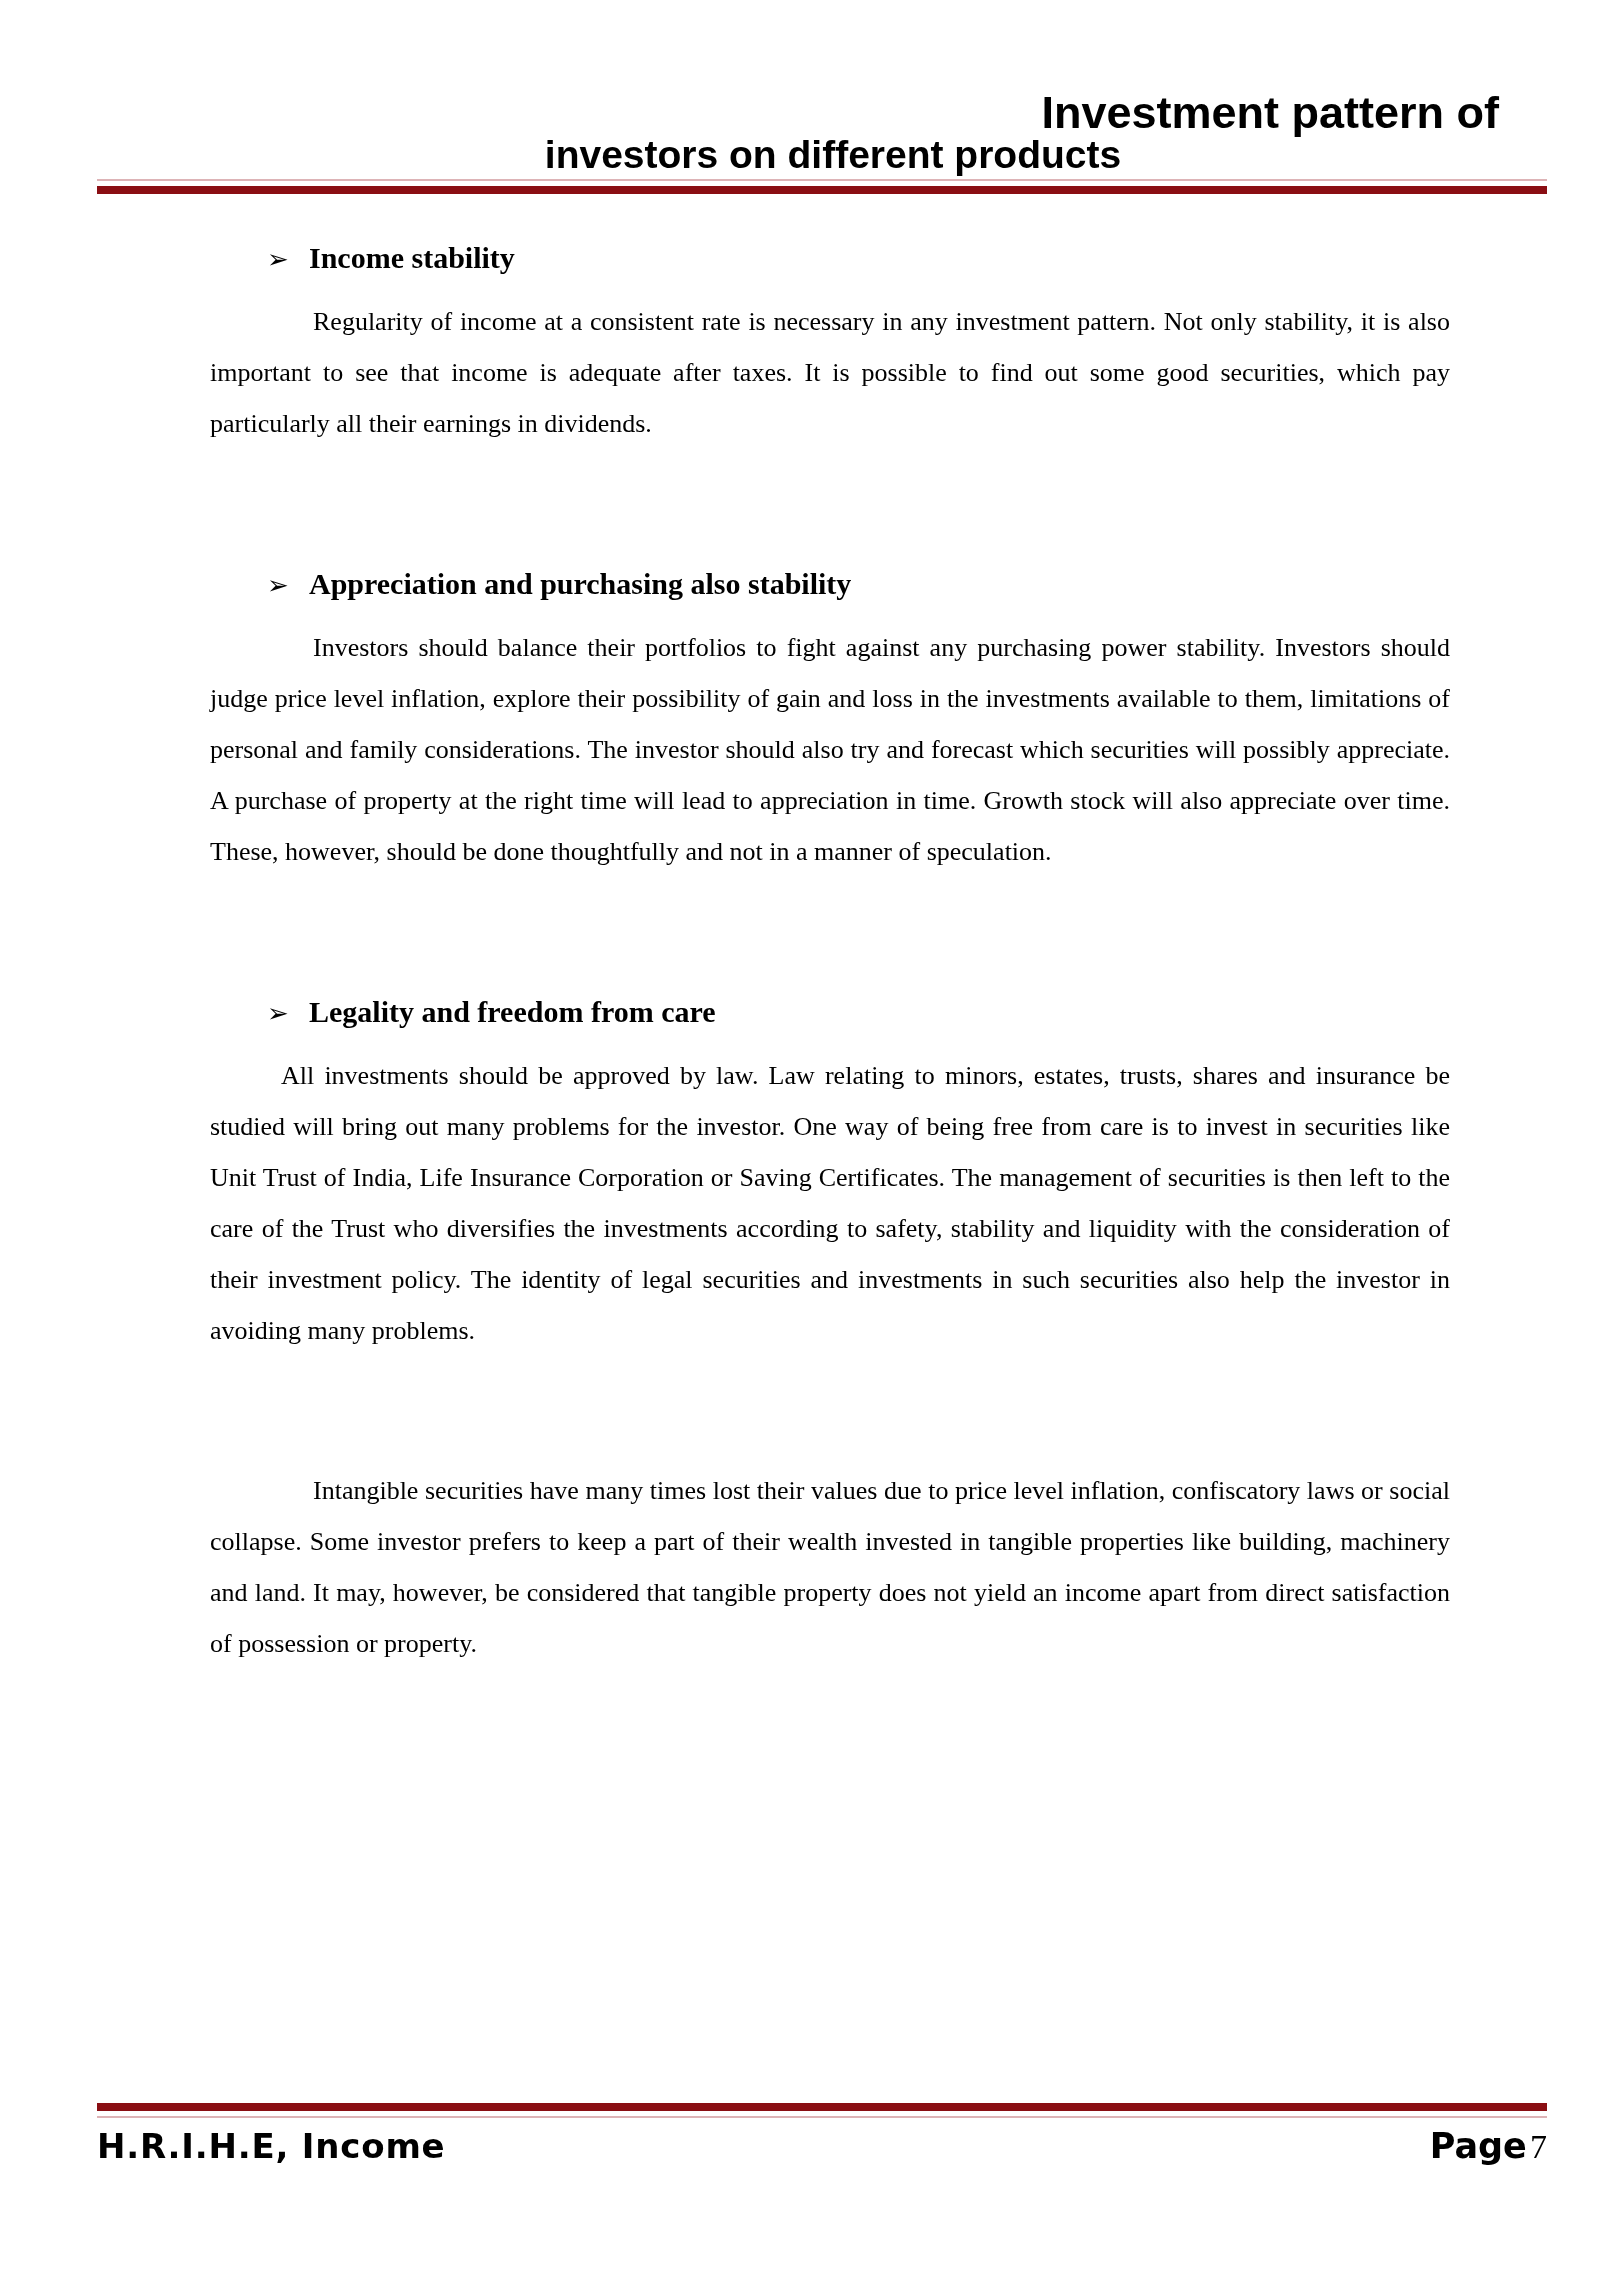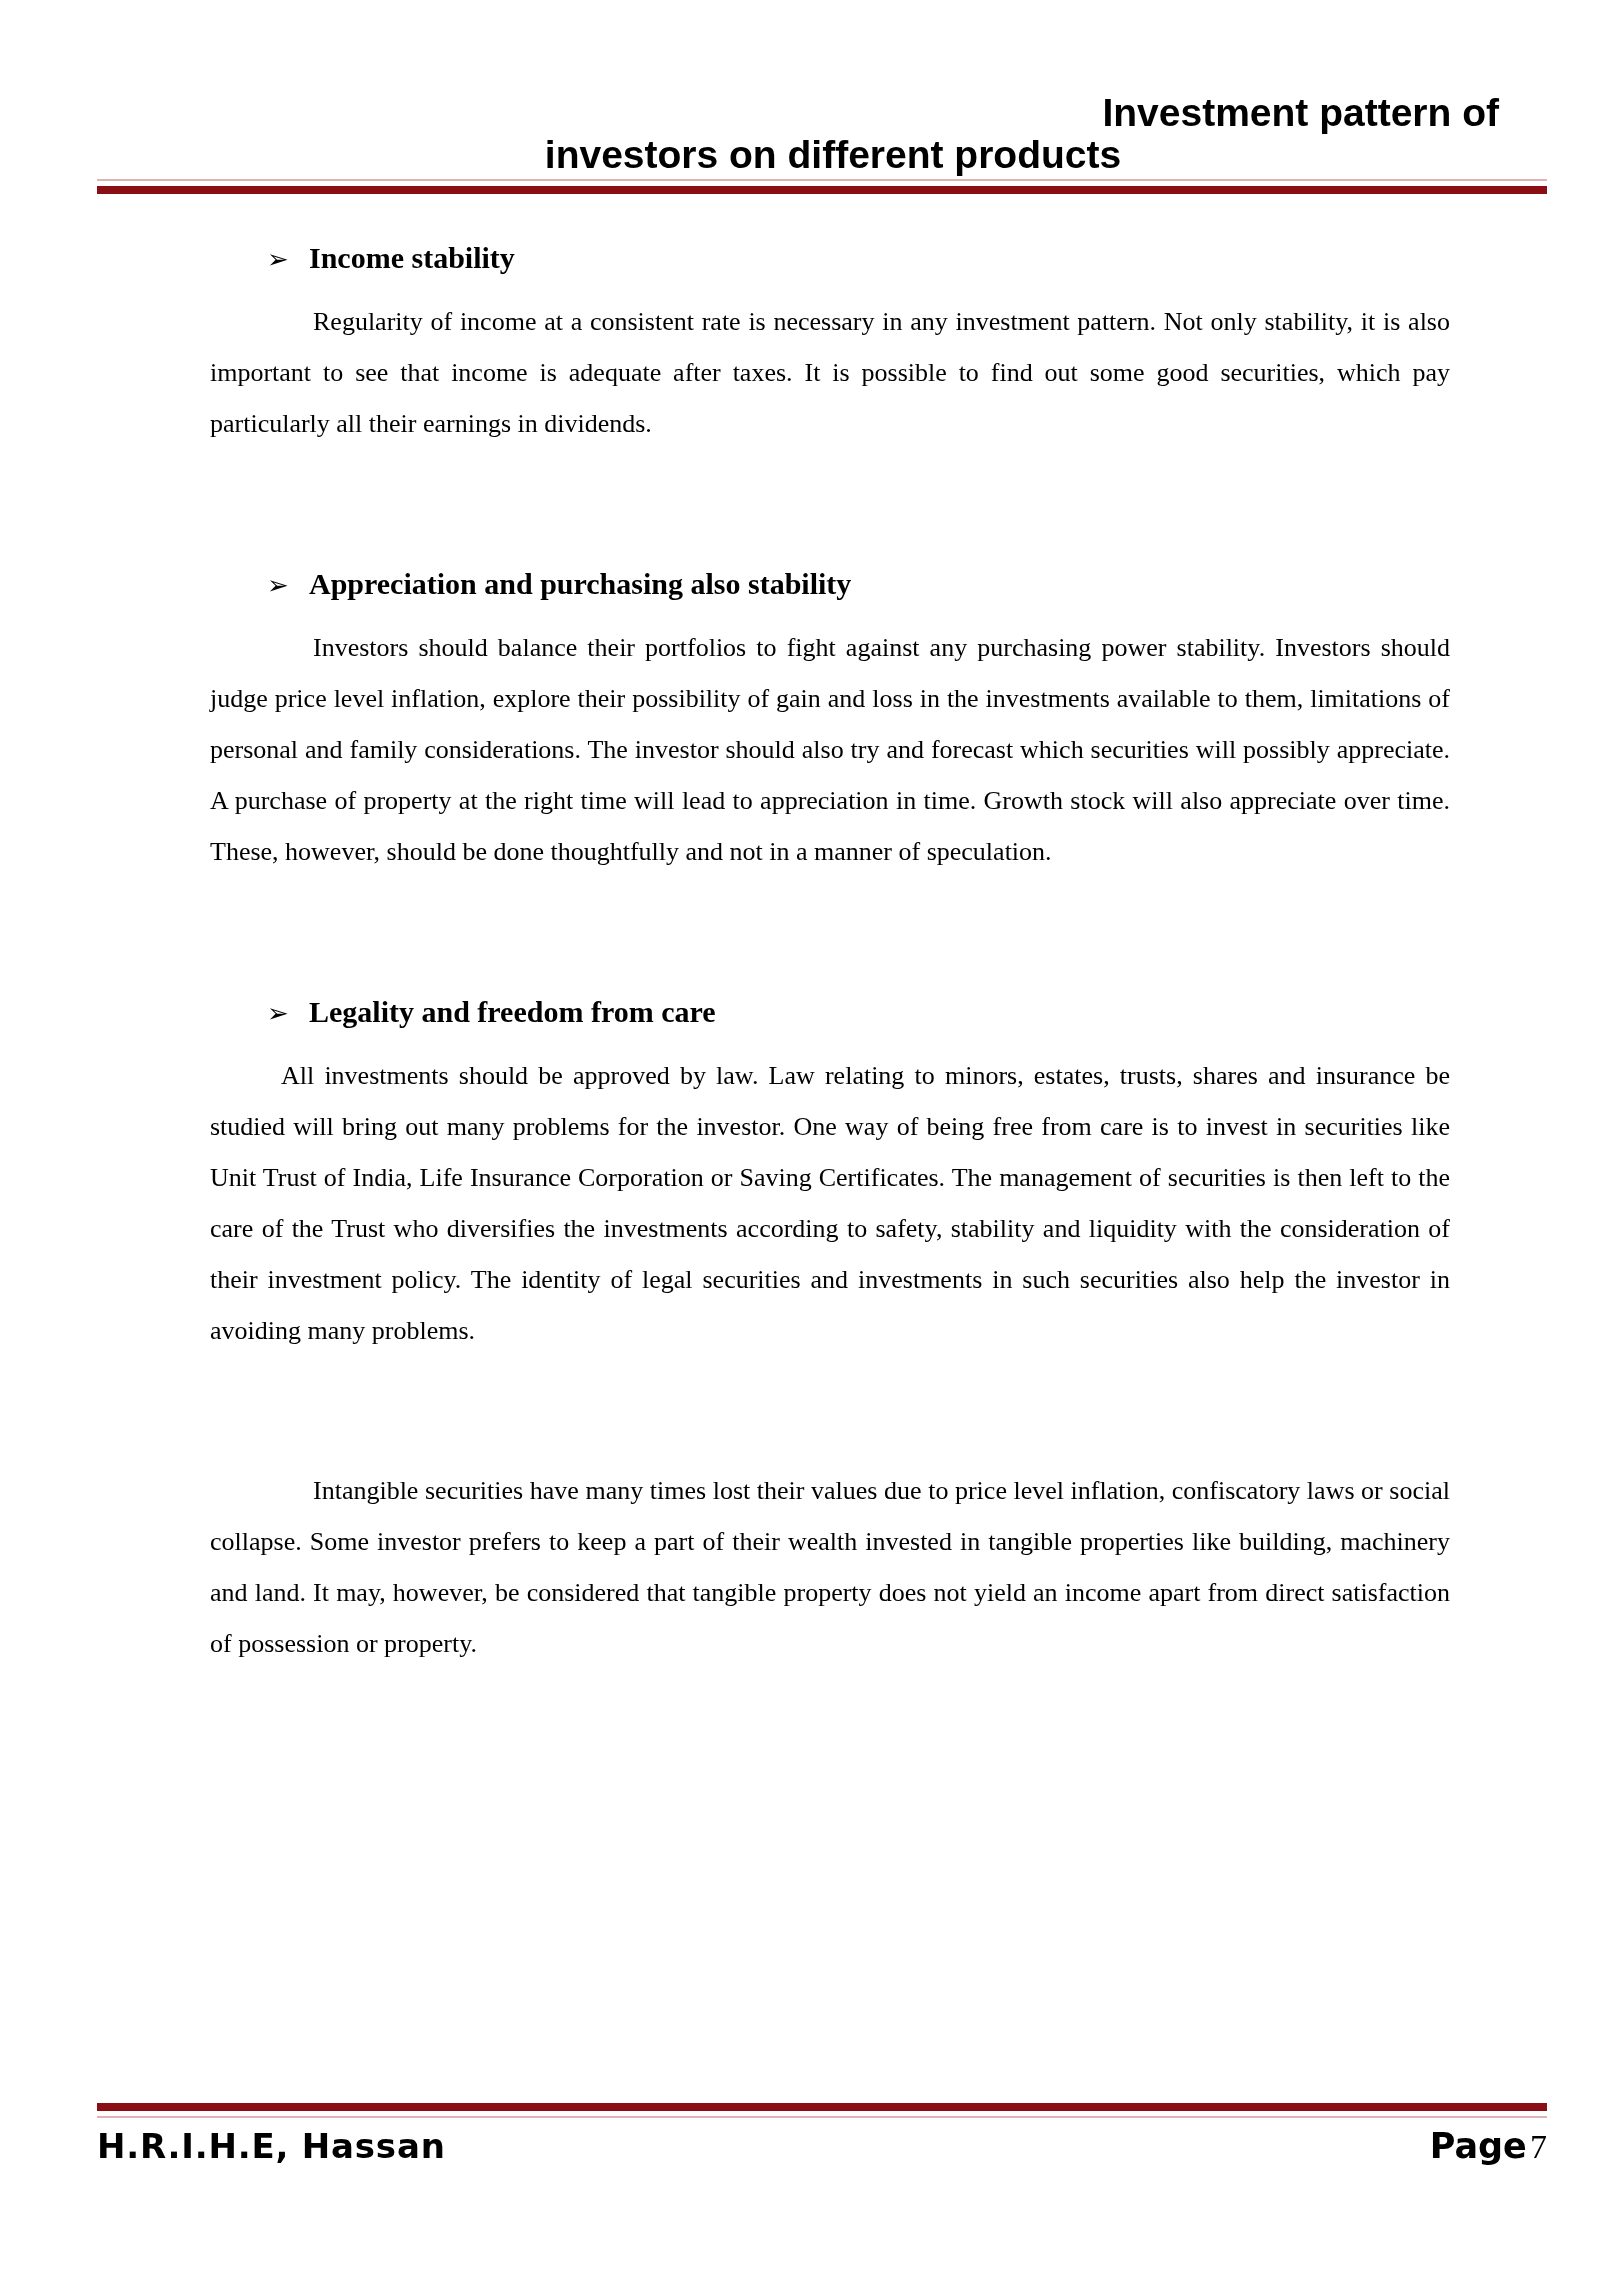--- a/index.html
+++ b/index.html
@@ -14,21 +14,21 @@
     width:1622px;height:2295px;
     background:var(--paper);
     color:var(--ink);
     overflow:hidden;
   }
 
   
   .header-line1{
     position:absolute;top:92px;right:123px;
     font-family:"Liberation Sans",sans-serif;
-    font-weight:bold;font-size:39px;line-height:42px;
+    font-weight:bold;font-size:45px;line-height:42px;
     white-space:nowrap;
   }
   .header-line2{
     position:absolute;top:134px;left:0;width:100%;
     box-sizing:border-box;padding-left:44px;
     text-align:center;
     font-family:"Liberation Sans",sans-serif;
     font-weight:bold;font-size:39px;line-height:42px;
     white-space:nowrap;
   }
@@ -119,18 +119,18 @@
 
     <section class="sec">
       <p class="para">Intangible securities have many times lost their values due to price level inflation, confiscatory laws or social collapse. Some investor prefers to keep a part of their wealth invested in tangible properties like building, machinery and land. It may, however, be considered that tangible property does not yield an income apart from direct satisfaction of possession or property.</p>
     </section>
 
   </main>
 
   <div class="rule footer-rule-thick"></div>
   <div class="rule footer-rule-thin"></div>
   <div class="footer-row">
-    <span class="footer-left">H.R.I.H.E, Hassan</span>
+    <span class="footer-left">H.R.I.H.E, Income</span>
     <span class="footer-right"><span class="page-label">Page</span>&nbsp;<span class="page-number">7</span></span>
   </div>
 
 </div>
 
 
 </body></html>

